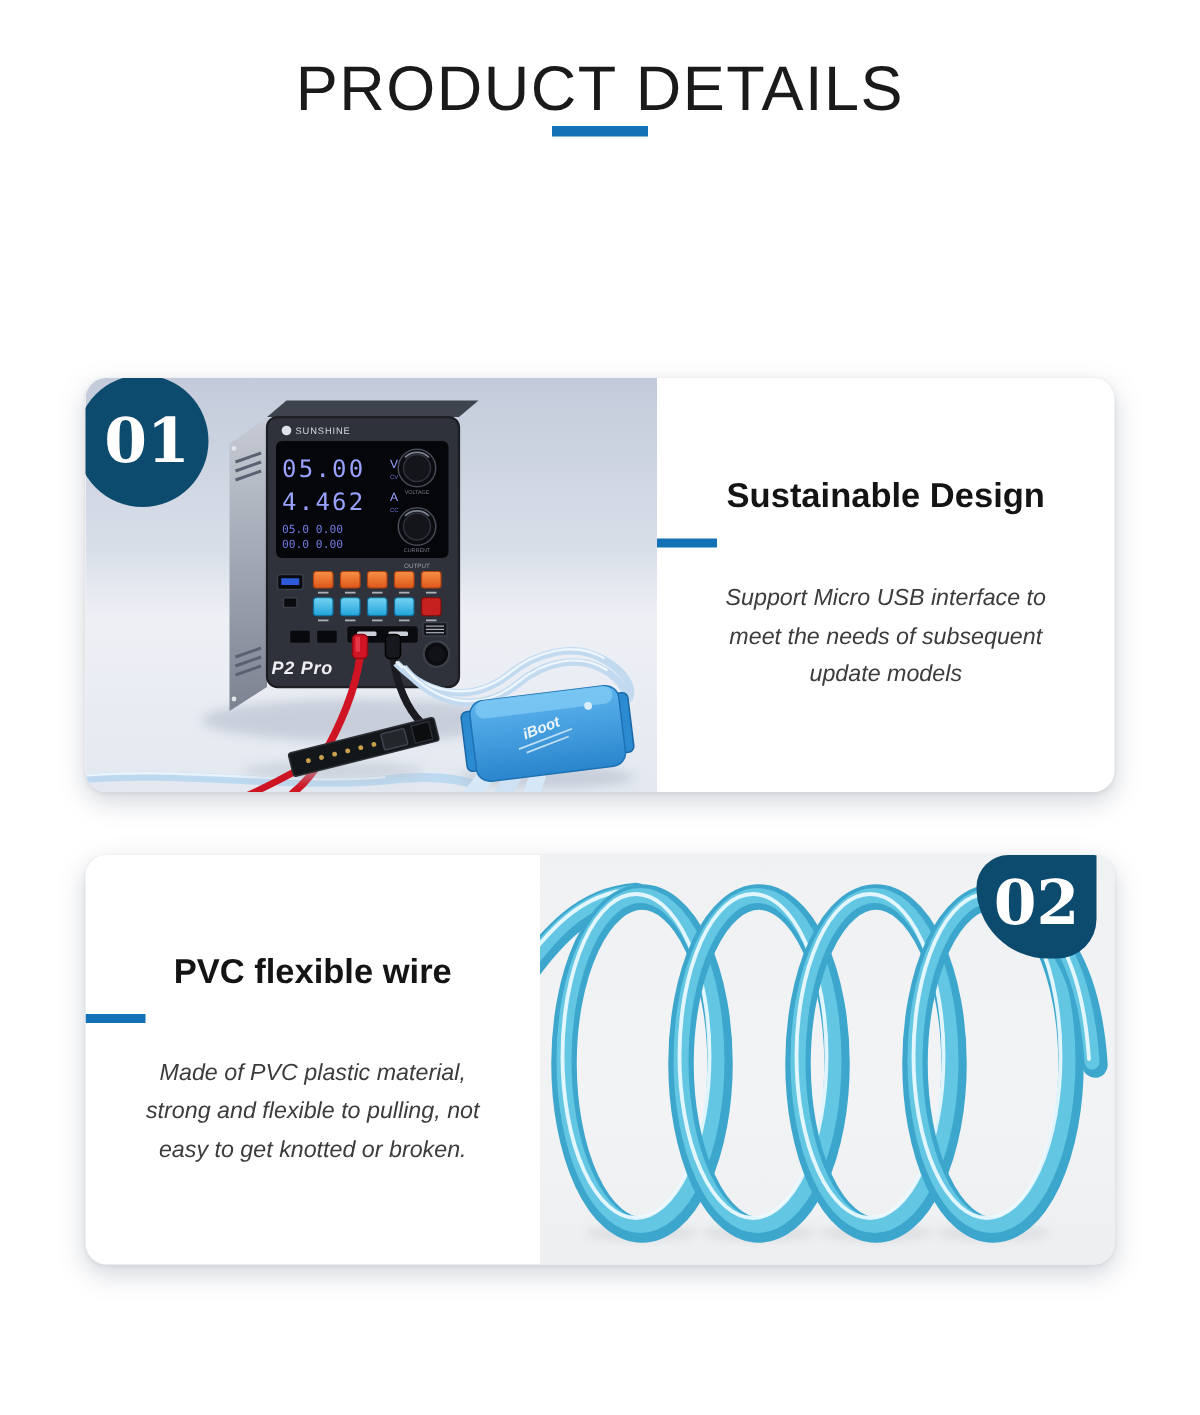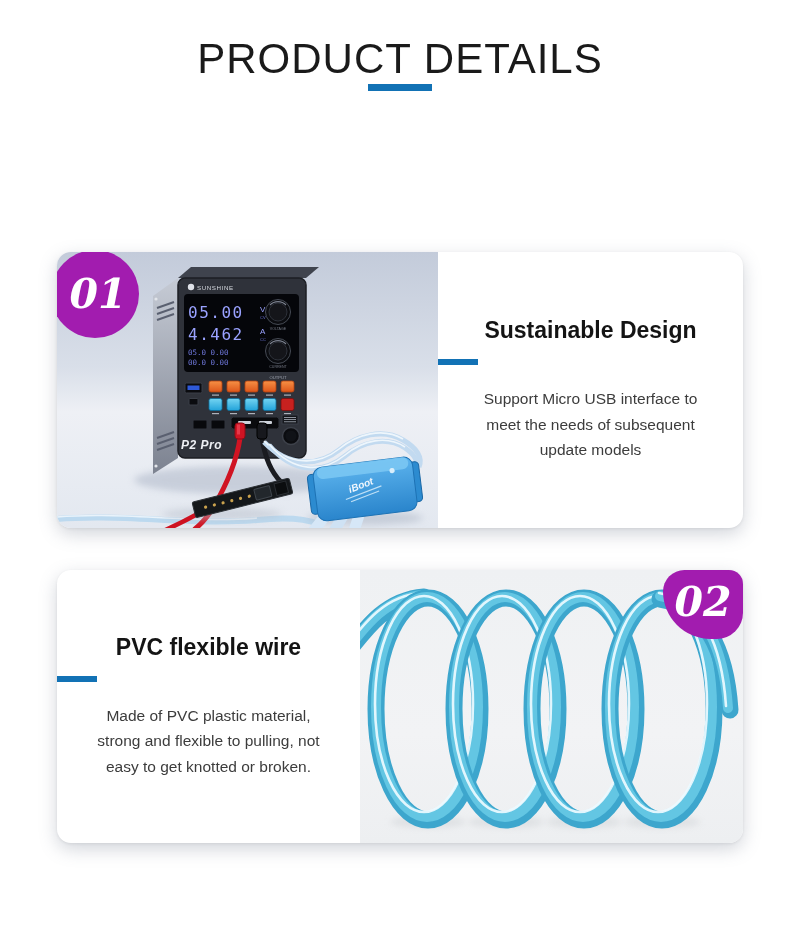--- a/index.html
+++ b/index.html
@@ -19,30 +19,30 @@
   .card2{top:570px;height:273px;}
 
   .photo{position:relative;height:100%;flex:0 0 auto;}
   .photo1{width:381px;}
   .photo2{width:383px;}
   .photo svg{display:block;width:100%;height:100%;}
 
   .card-text{flex:1 1 auto;display:flex;flex-direction:column;justify-content:center;}
   .heading{margin:0 0 15px 0;font-size:23px;font-weight:700;color:#141414;text-align:center;}
   .mini-underline{width:40px;height:6px;background:#1272b5;margin:0 0 21px 0;}
-  .desc{font-size:15.5px;line-height:25.5px;color:#3c3c3c;text-align:center;}
+  .desc{font-size:15.5px;line-height:25.5px;color:#3c3c3c;text-align:center;font-style:italic;}
   .desc .line{display:block;}
 
   
   .badge{position:absolute;display:flex;align-items:center;justify-content:center;
-         background:#a21caf;color:#ffffff;font-family:"DejaVu Serif",serif;
-         font-style:italic;font-weight:700;}
+         background:#0c4a6e;color:#ffffff;font-family:"DejaVu Serif",serif;
+         font-weight:700;}
   .badge .badge-num{font-size:41px;line-height:1;}
   .badge1{top:-2px;left:-6px;width:88px;height:88px;border-radius:50%;padding-left:6px;box-sizing:border-box;}
-  .badge2{top:0;right:0;width:80px;height:69px;border-radius:26px 0 32px 58px;padding-bottom:4px;box-sizing:border-box;}
+  .badge2{top:0;right:12px;width:80px;height:69px;border-radius:26px 0 32px 58px;padding-bottom:4px;box-sizing:border-box;}
 </style>
 </head>
 <body>
 
 <div class="page">
 
   <h1 class="title">PRODUCT DETAILS</h1>
   <div class="title-underline"></div>
 
   <section class="card card1">

